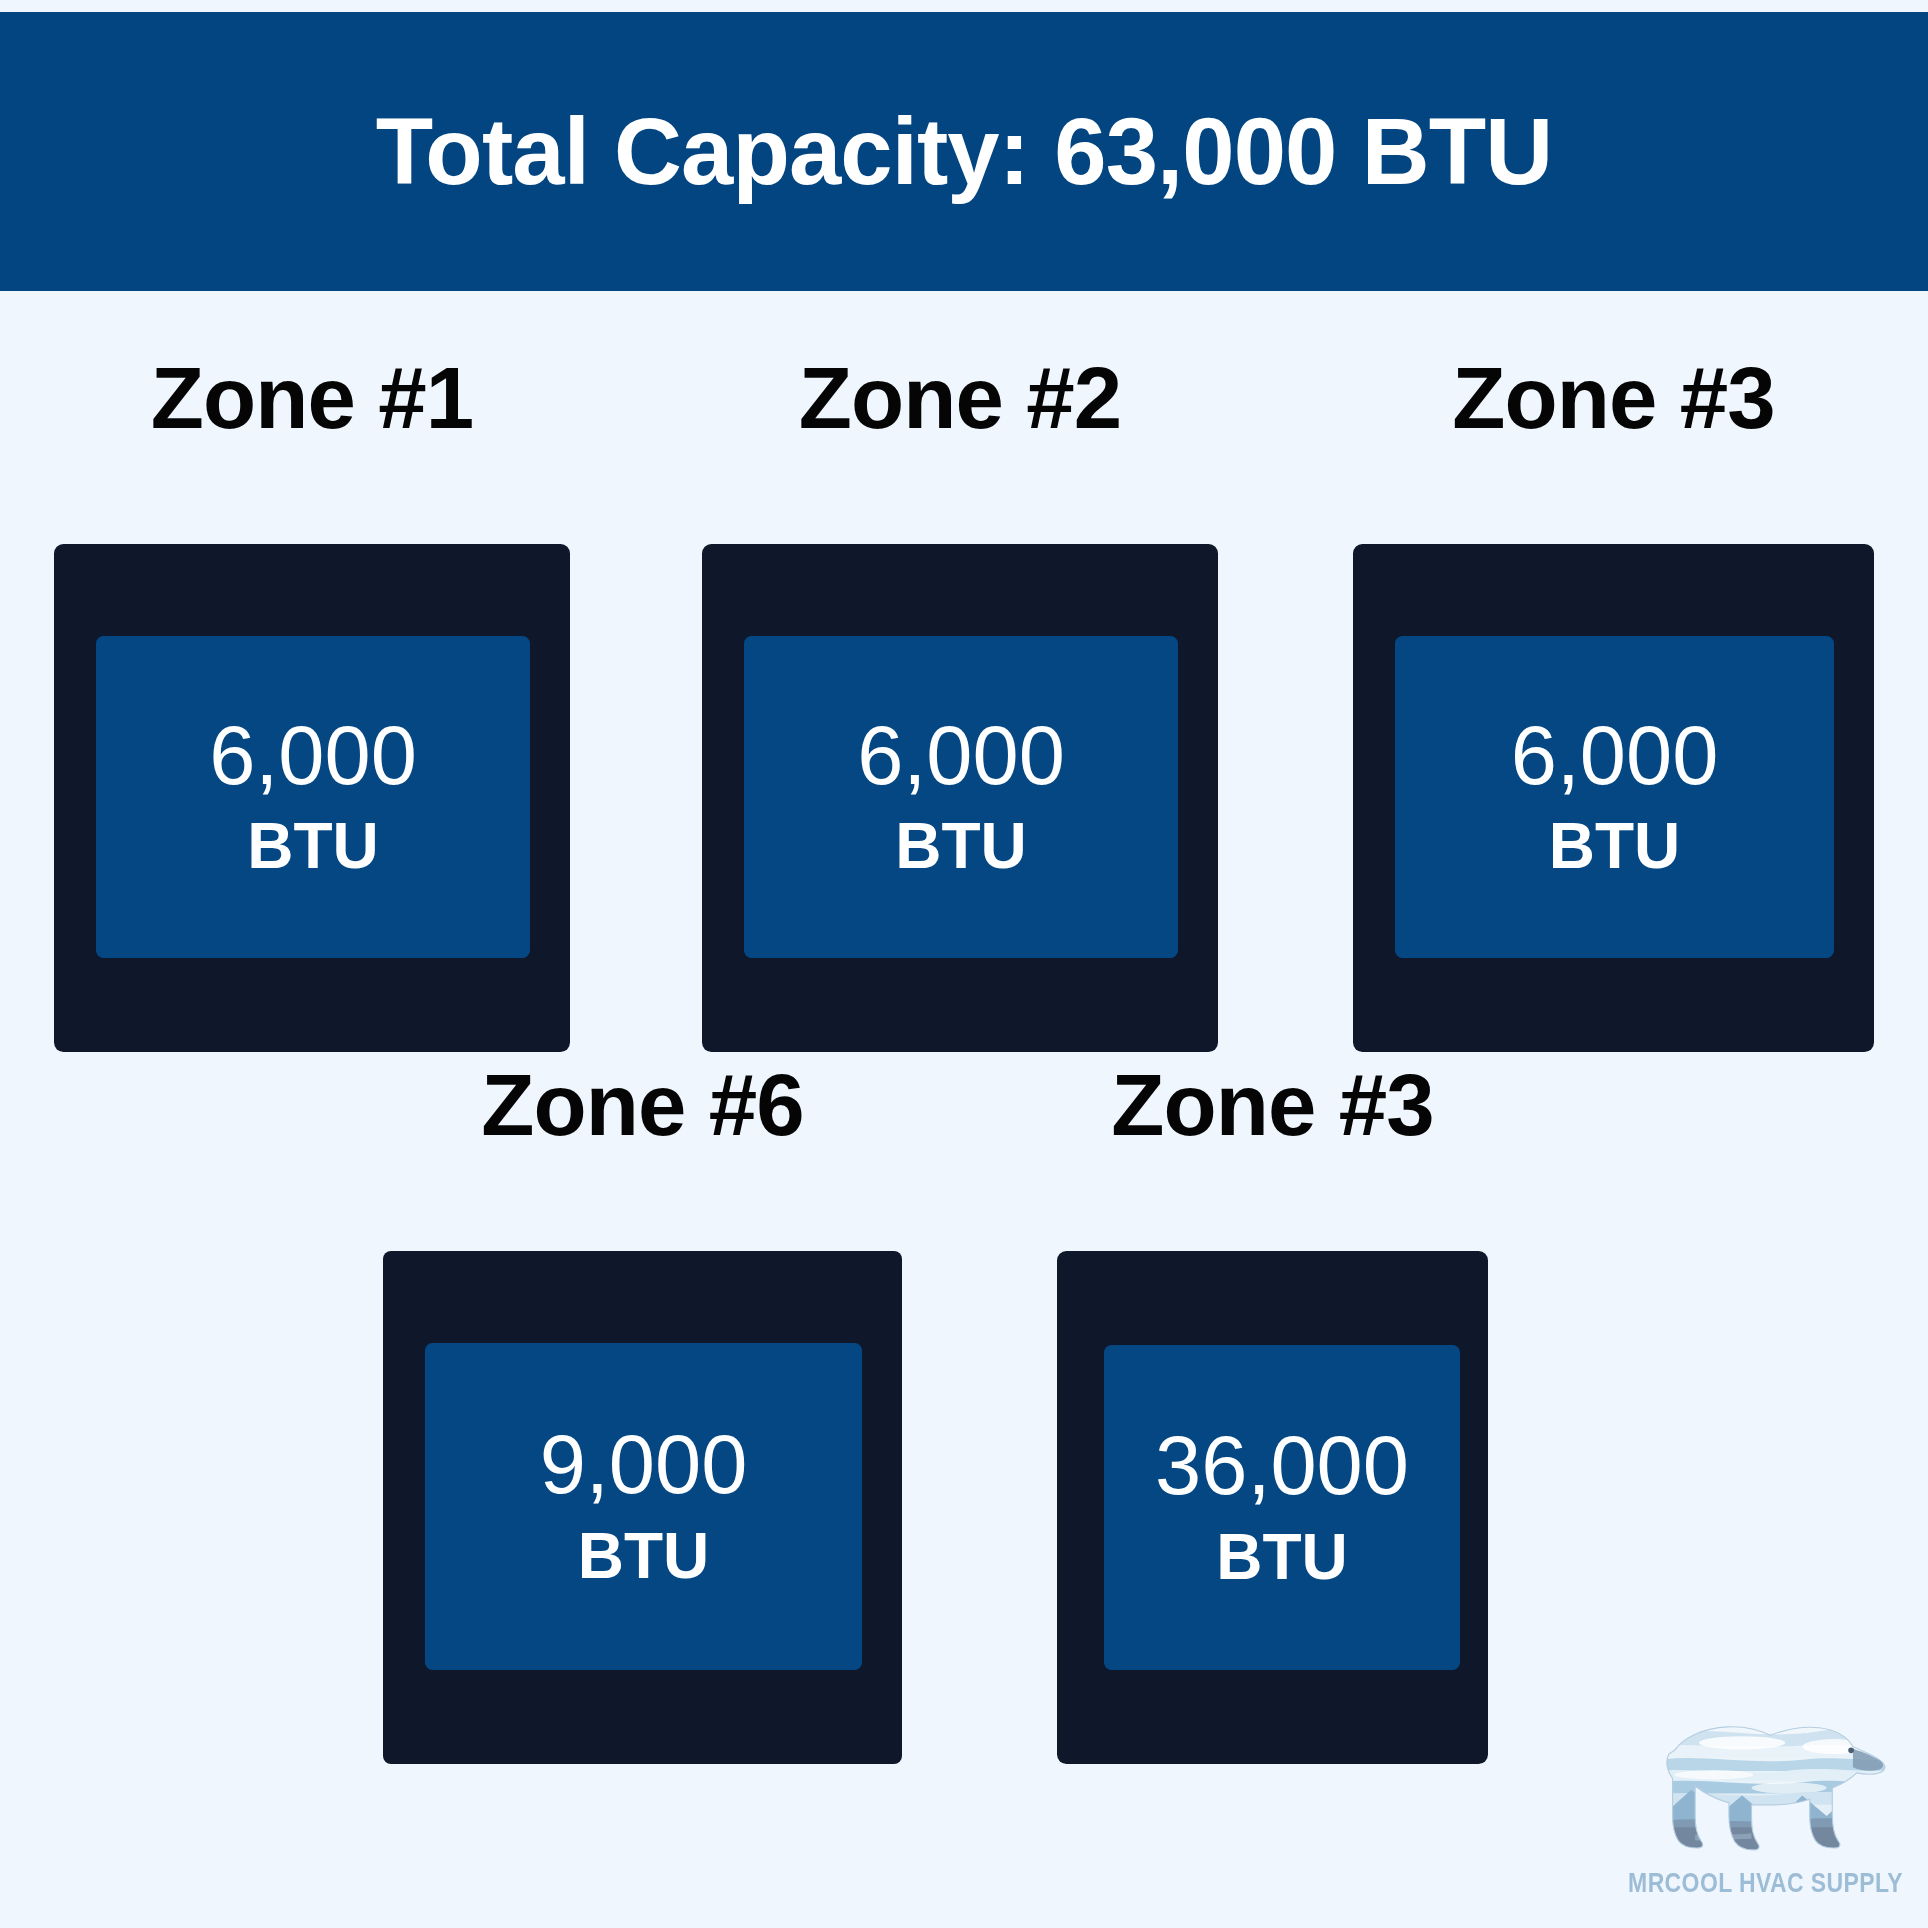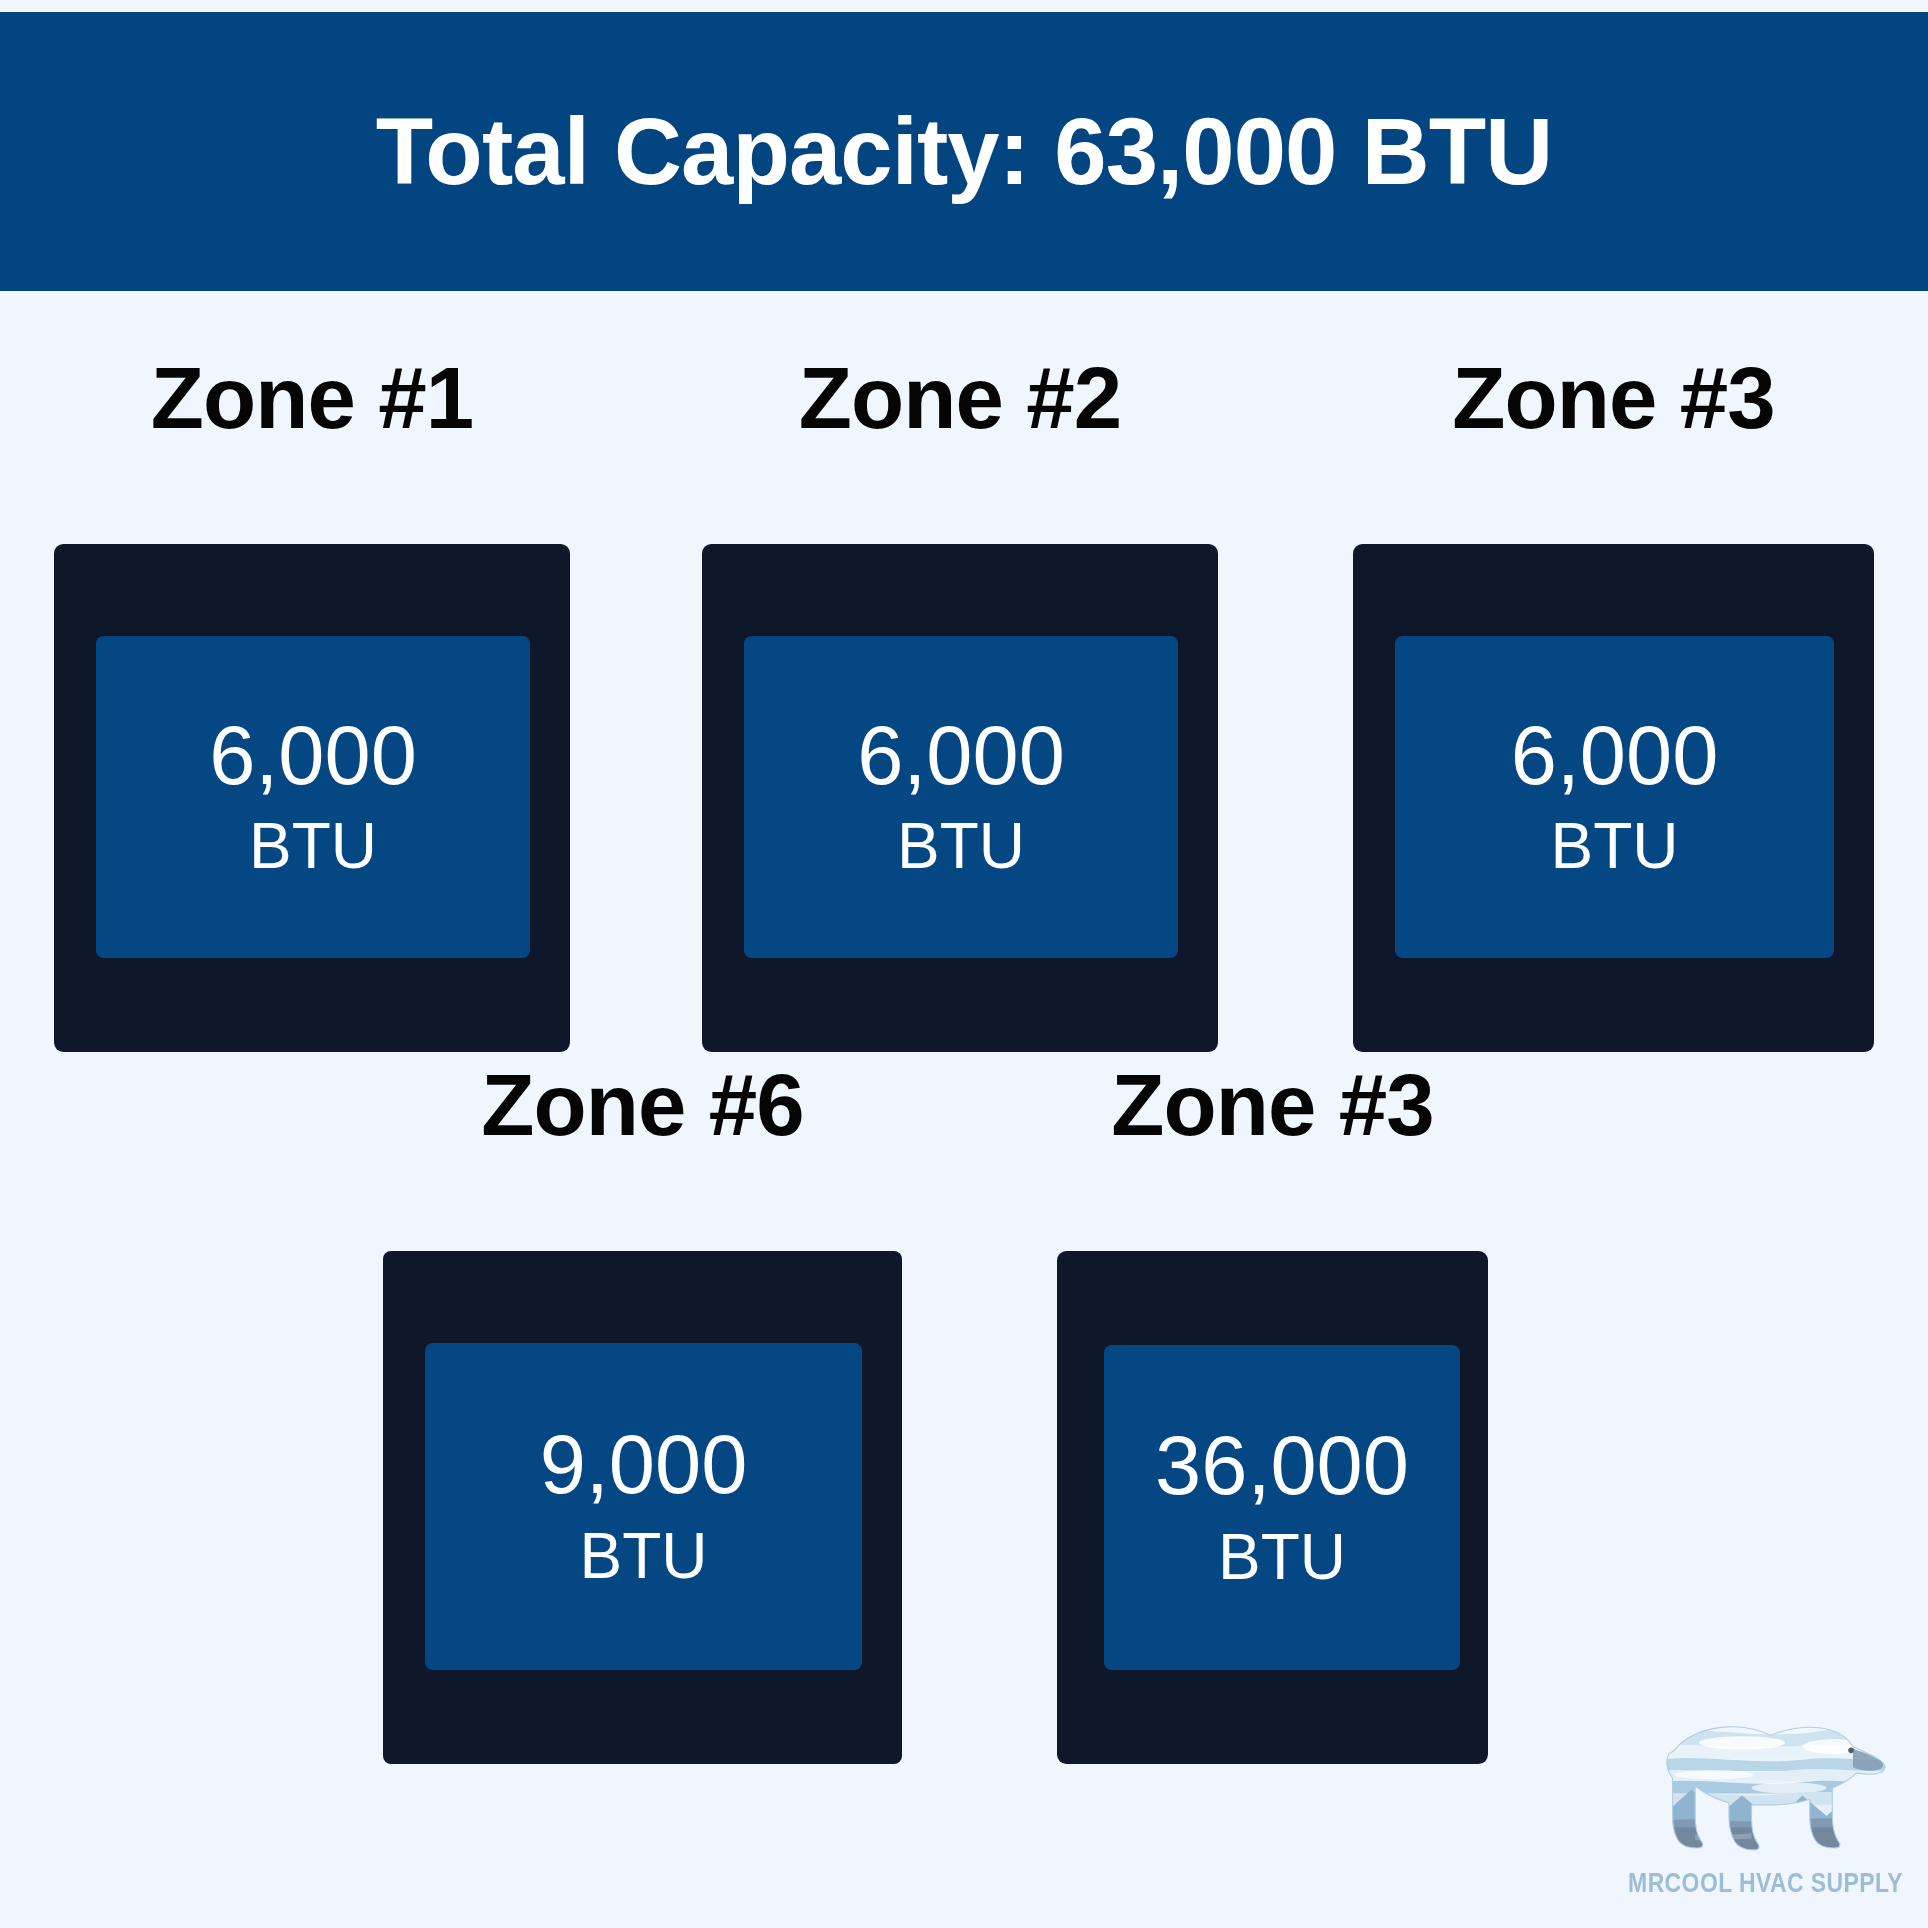--- a/index.html
+++ b/index.html
@@ -86,21 +86,21 @@
     color: #ffffff;
     font-size: 83px;
     font-weight: normal;
     line-height: 1.02;
     white-space: nowrap;
   }
 
   .zone-unit {
     color: #ffffff;
     font-size: 64px;
-    font-weight: normal;
+    font-weight: bold;
     line-height: 1.05;
     margin-top: 15px;
     white-space: nowrap;
   }
 
   
   #zone-1 { left: 54px;   top: 75px;  width: 516px; }
   #zone-2 { left: 702px;  top: 75px;  width: 516px; }
   #zone-3 { left: 1353px; top: 75px;  width: 521px; }
 

